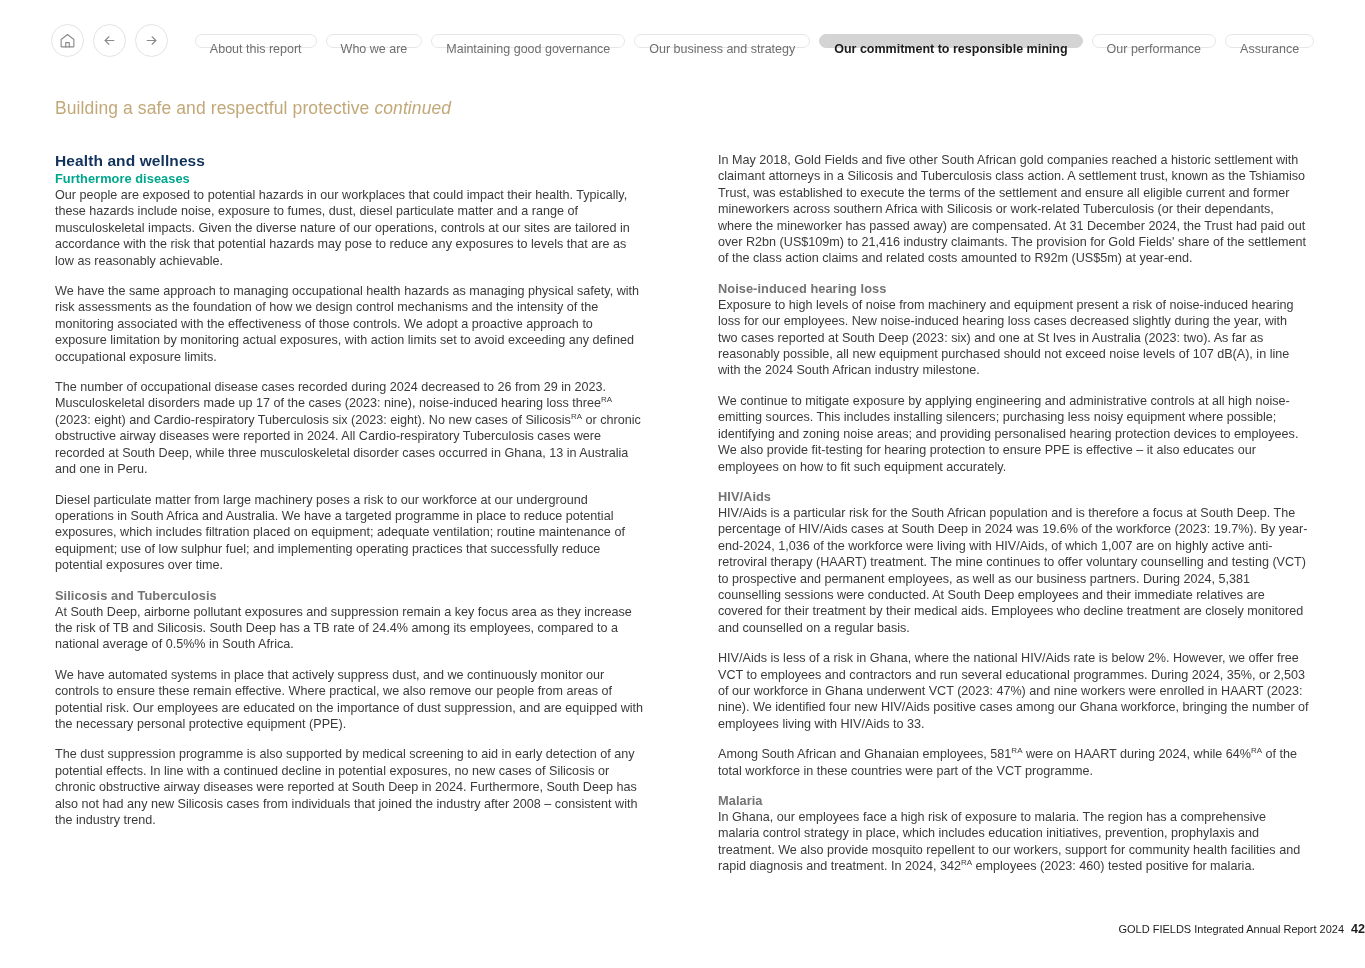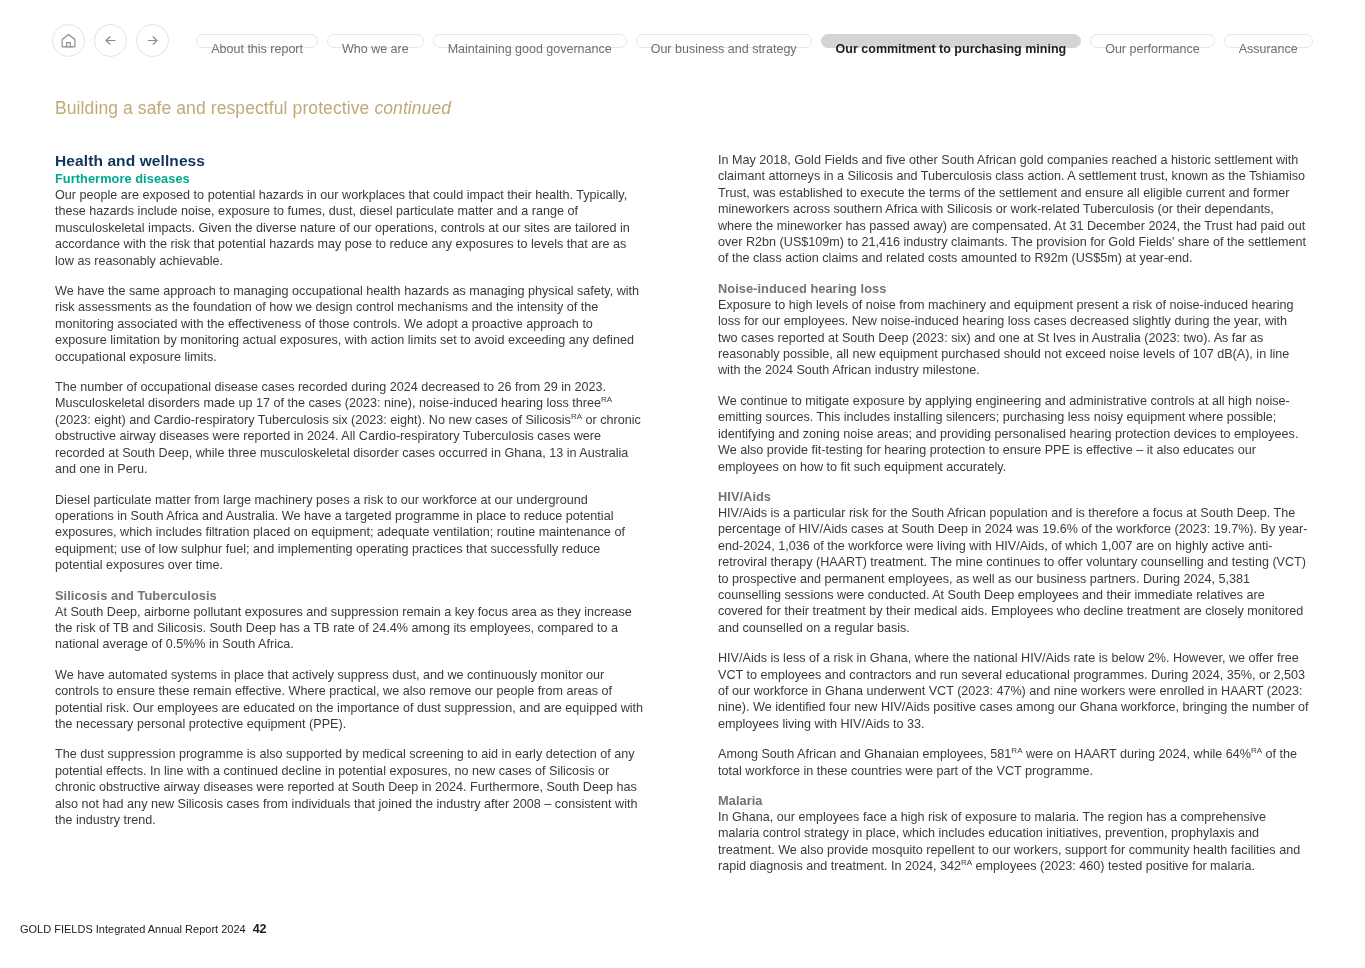--- a/index.html
+++ b/index.html
@@ -111,22 +111,22 @@
   p.body sup {
     font-size: 8px;
     vertical-align: super;
     line-height: 0;
   }
 
   
   .footer {
     position: absolute;
     bottom: 32px;
-    left: 4px; right: 0;
-    text-align: left;
+    left: 18px; right: 0;
+    text-align: right;
     font-size: 11px;
     color: #1c1c1c;
     margin-left: 16px;
   }
   .footer .pg {
     font-weight: bold;
     font-size: 12.5px;
     margin-left: 7px;
   }
 </style>
@@ -163,21 +163,21 @@
         </svg>
       </span>
     </div>
 
     <div style="width:9px"></div>
 
     <div class="nav-tab">About this report</div>
     <div class="nav-tab">Who we are</div>
     <div class="nav-tab">Maintaining good governance</div>
     <div class="nav-tab">Our business and strategy</div>
-    <div class="nav-tab active">Our commitment to purchasing mining</div>
+    <div class="nav-tab active">Our commitment to responsible mining</div>
     <div class="nav-tab">Our performance</div>
     <div class="nav-tab">Assurance</div>
   </div>
 
   <div class="page-title">
     <span>Building a safe and respectful protective </span><em>continued</em>
   </div>
 
   <div class="columns">
 

